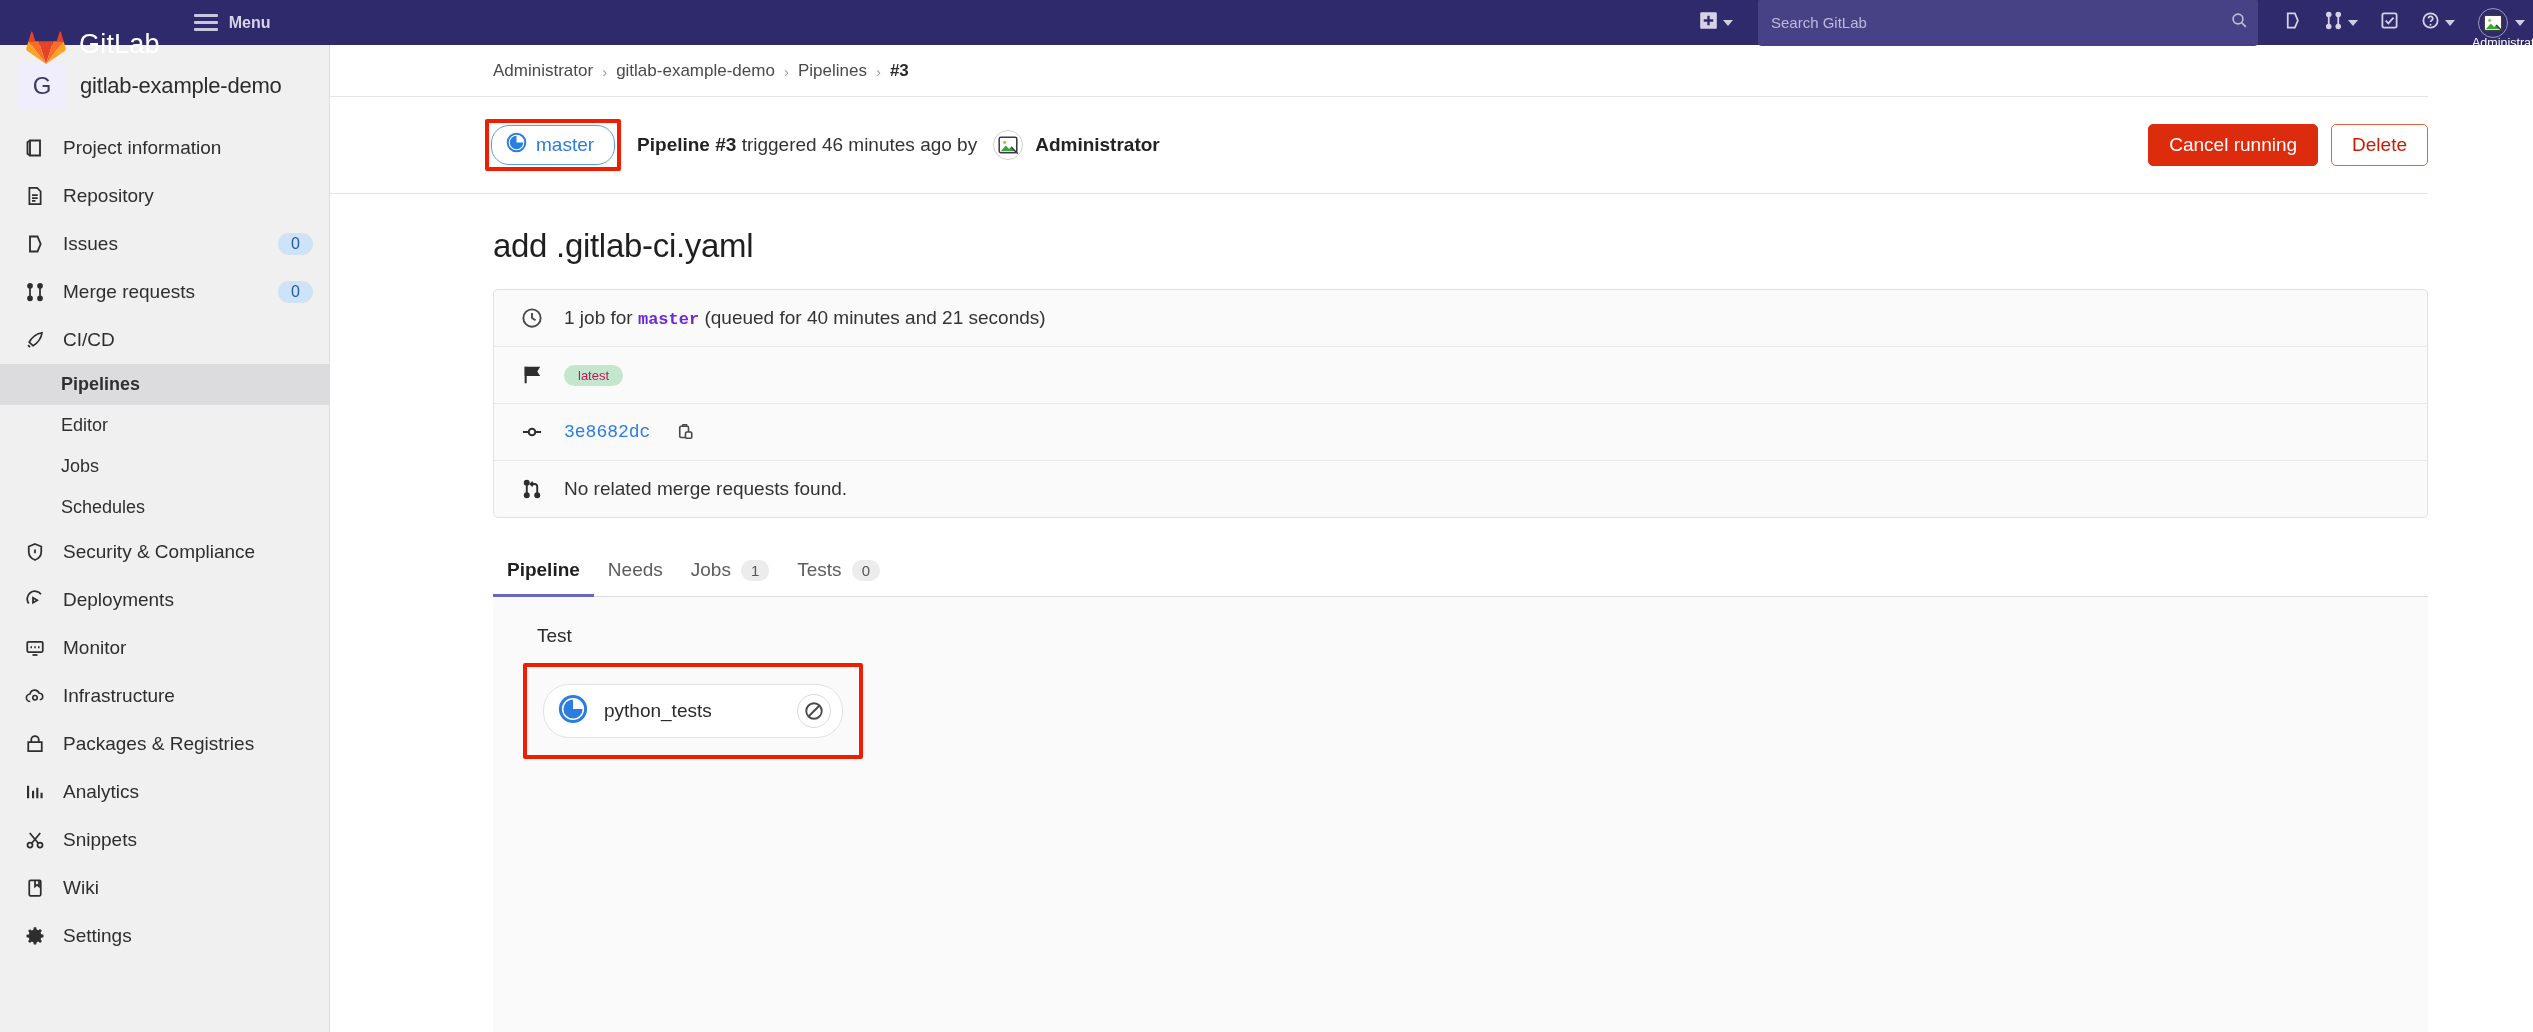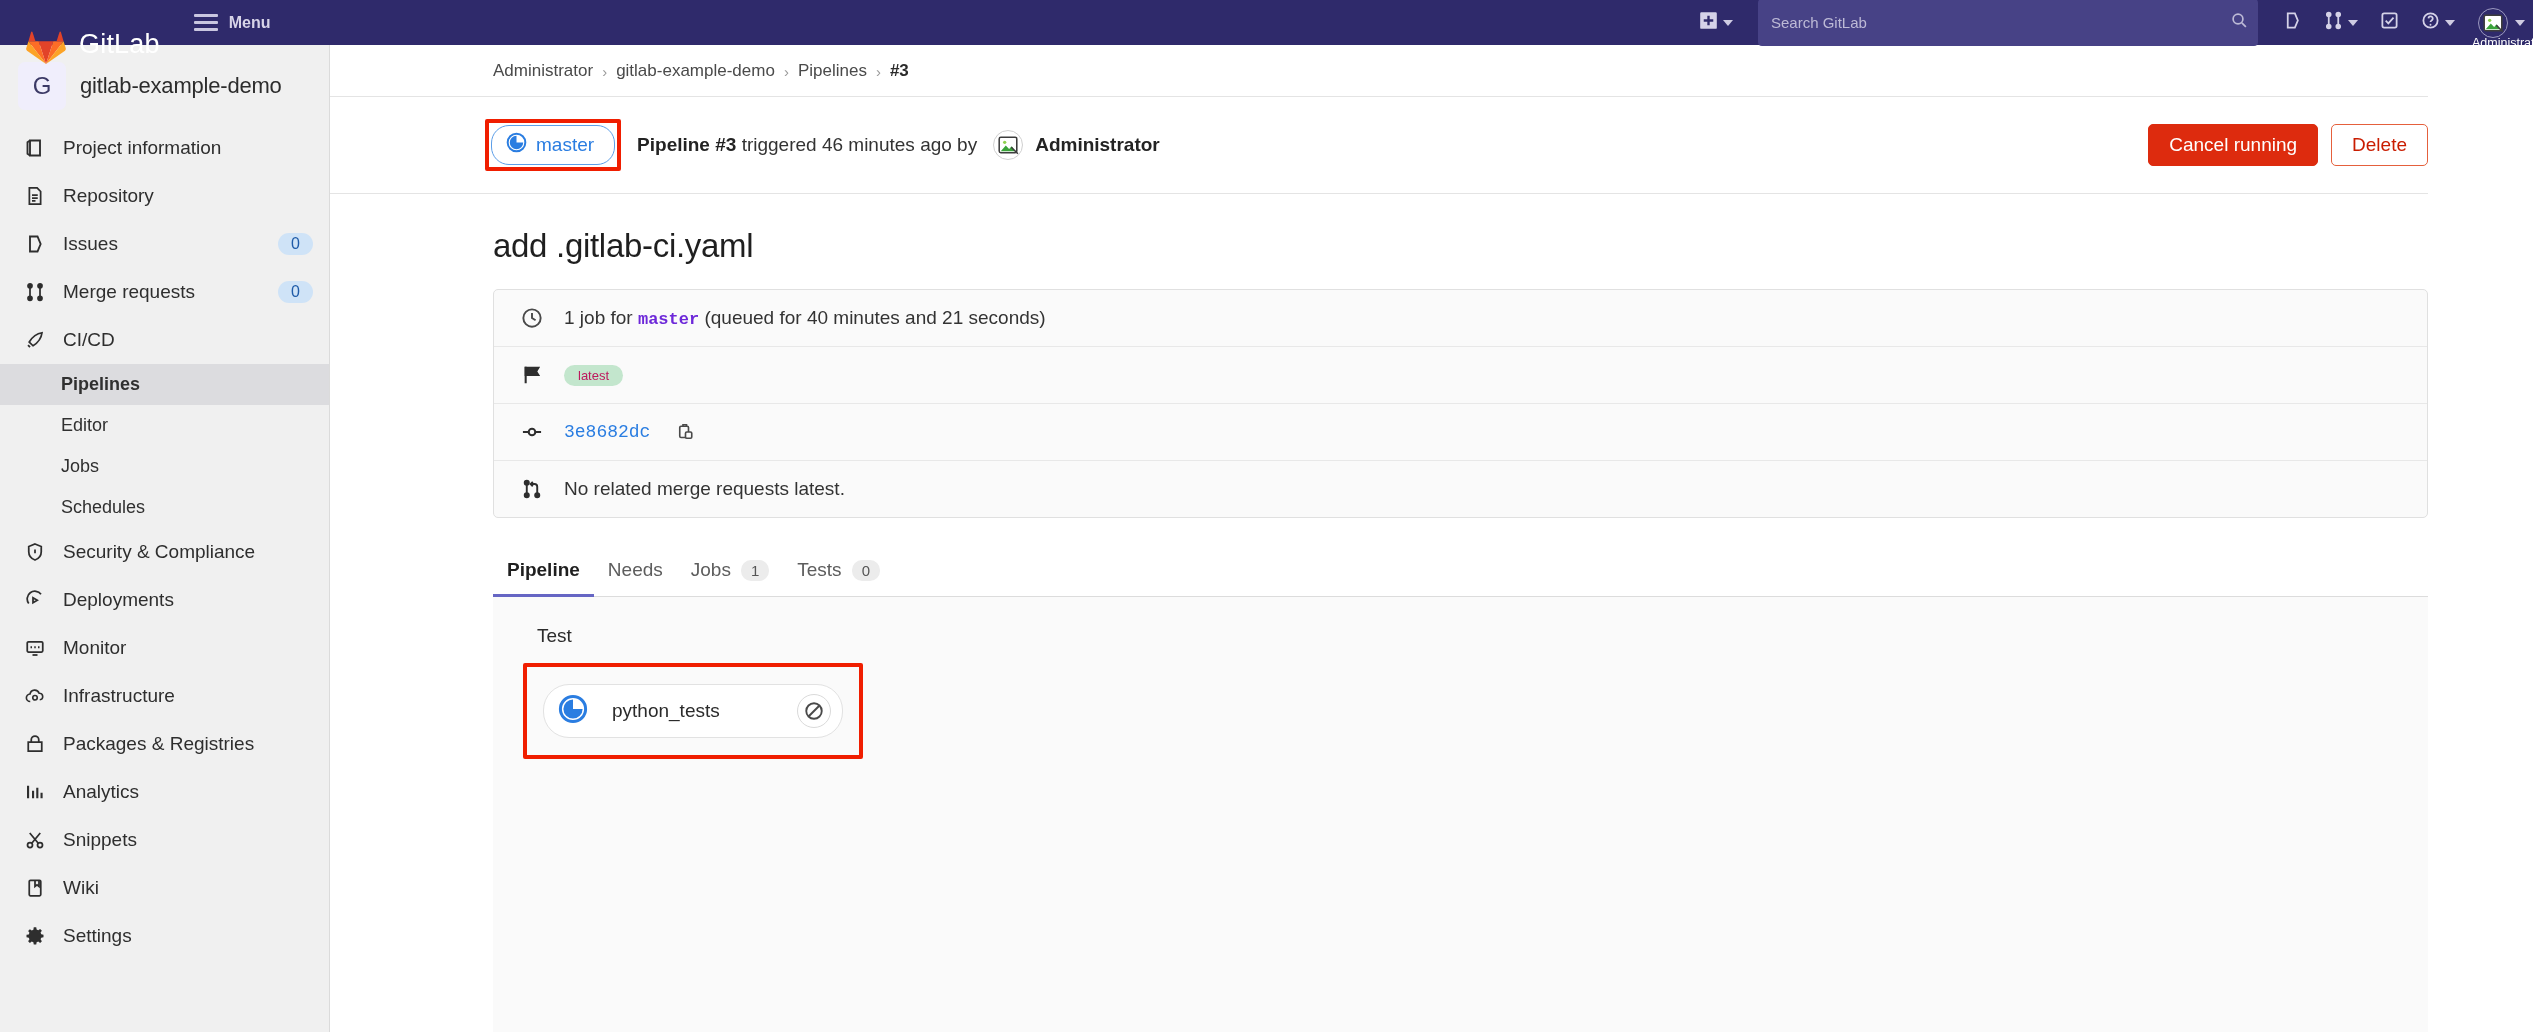--- a/index.html
+++ b/index.html
@@ -170,21 +170,21 @@
 
   .graph-area { background: #fafafa; flex: 1; padding: 28px 0 0 44px; min-height: 0; }
   .stage-name { font-size: 19px; color: #2b2b2b; font-weight: 400; margin-bottom: 16px; }
   .annot-box-job {
     border: 4px solid #f01e00; border-radius: 2px;
     display: inline-block; padding: 17px 16px; margin-left: -14px;
   }
   .job-pill {
     display: inline-flex; align-items: center;
     background: #ffffff; border: 1px solid #e2e2e2; border-radius: 26px;
-    padding: 9px 11px 9px 14px; gap: 24px; cursor: pointer; min-width: 300px;
+    padding: 9px 11px 9px 14px; gap: 16px; cursor: pointer; min-width: 300px;
   }
   .job-name { font-size: 19px; color: #2b2b2b; flex: 1; }
   .job-cancel {
     width: 34px; height: 34px; border-radius: 50%; border: 1px solid #dadada;
     display: flex; align-items: center; justify-content: center; cursor: pointer; background: #fff;
   }
 </style>
 </head>
 <body>
 
@@ -541,21 +541,21 @@
         <div class="info-row">
           <span class="info-icon">
             <svg width="22" height="22" viewBox="0 0 16 16" fill="none" stroke="#2e2e2e" stroke-width="1.4">
               <circle cx="4.2" cy="12.6" r="1.5" fill="#2e2e2e"></circle>
                 <circle cx="4.2" cy="3.4" r="1.5" fill="#2e2e2e"></circle>
               <circle cx="11.8" cy="12.6" r="1.5" fill="#2e2e2e"></circle>
               <path d="M4.2 4.9v6.2M11.8 11.1V6.4a2 2 0 00-2-2H7.2"></path>
                 <path d="M8.6 2.8L7 4.4l1.6 1.6"></path>
             </svg>
           </span>
-          <span>No related merge requests latest.</span>
+          <span>No related merge requests found.</span>
         </div>
       </div>
 
       <div class="tabs">
         <div class="tab active">
           <span>Pipeline</span>
         </div>
         <div class="tab">
           <span>Needs</span>
         </div>

